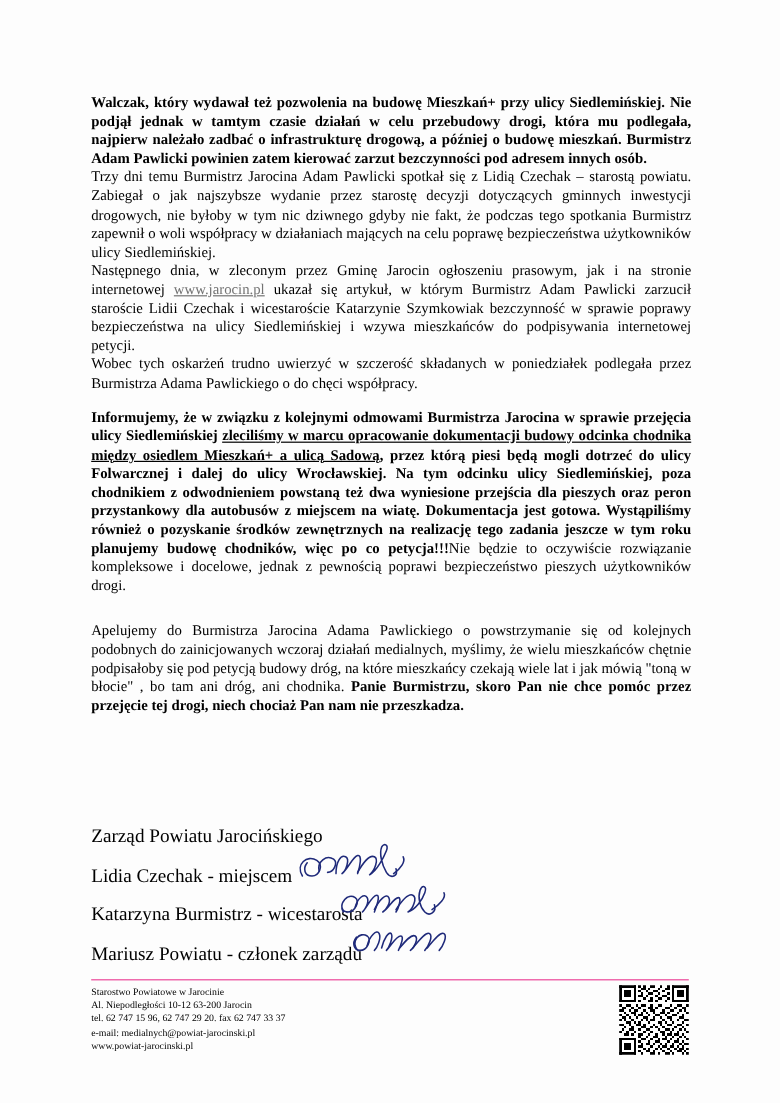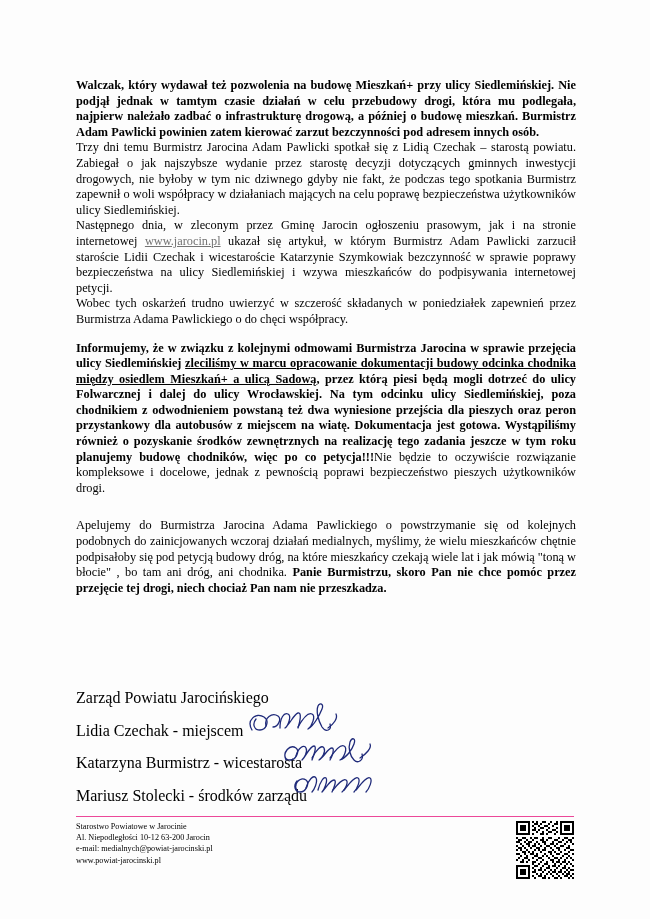--- a/index.html
+++ b/index.html
@@ -94,42 +94,42 @@
 
     <p>
       <span>Trzy dni temu Burmistrz Jarocina Adam Pawlicki spotkał się z Lidią Czechak – starostą powiatu. Zabiegał o jak najszybsze wydanie przez starostę decyzji dotyczących gminnych inwestycji drogowych, nie byłoby w tym nic dziwnego gdyby nie fakt, że podczas tego spotkania Burmistrz zapewnił o woli współpracy w działaniach mających na celu poprawę bezpieczeństwa użytkowników ulicy Siedlemińskiej.</span>
     </p>
 
     <p>
       <span>Następnego dnia, w zleconym przez Gminę Jarocin ogłoszeniu prasowym, jak i na stronie internetowej </span><a class="link" href="#">www.jarocin.pl</a><span> ukazał się artykuł, w którym Burmistrz Adam Pawlicki zarzucił staroście Lidii Czechak i wicestaroście Katarzynie Szymkowiak bezczynność w sprawie poprawy bezpieczeństwa na ulicy Siedlemińskiej i wzywa mieszkańców do podpisywania internetowej petycji.</span>
     </p>
 
     <p>
-      <span>Wobec tych oskarżeń trudno uwierzyć w szczerość składanych w poniedziałek zapewnień przez Burmistrza Adama Pawlickiego o do chęci współpracy.</span>
+      <span>Wobec tych oskarżeń trudno uwierzyć w szczerość składanych w poniedziałek podlegała przez Burmistrza Adama Pawlickiego o do chęci współpracy.</span>
     </p>
 
     <div class="gap-md"></div>
 
     <p>
       <b>Informujemy, że w związku z kolejnymi odmowami Burmistrza Jarocina w sprawie przejęcia ulicy Siedlemińskiej </b><b class="u">zleciliśmy w marcu opracowanie dokumentacji budowy odcinka chodnika między osiedlem Mieszkań+ a ulicą Sadową</b><b>, przez którą piesi będą mogli dotrzeć do ulicy Folwarcznej i dalej do ulicy Wrocławskiej. Na tym odcinku ulicy Siedlemińskiej, poza chodnikiem z odwodnieniem powstaną też dwa wyniesione przejścia dla pieszych oraz peron przystankowy dla autobusów z miejscem na wiatę. Dokumentacja jest gotowa. Wystąpiliśmy również o pozyskanie środków zewnętrznych na realizację tego zadania jeszcze w tym roku planujemy budowę chodników, więc po co petycja!!!</b><span>Nie będzie to oczywiście rozwiązanie kompleksowe i docelowe, jednak z pewnością poprawi bezpieczeństwo pieszych użytkowników drogi.</span>
     </p>
 
     <div class="gap-lg"></div>
 
     <p>
       <span>Apelujemy do Burmistrza Jarocina Adama Pawlickiego o powstrzymanie się od kolejnych podobnych do zainicjowanych wczoraj działań medialnych, myślimy, że wielu mieszkańców chętnie podpisałoby się pod petycją budowy dróg, na które mieszkańcy czekają wiele lat i jak mówią "toną w błocie" , bo tam ani dróg, ani chodnika. </span><b>Panie Burmistrzu, skoro Pan nie chce pomóc przez przejęcie tej drogi, niech chociaż Pan nam nie przeszkadza.</b>
     </p>
 
   </div>
 
   <div class="signatures">
     <div class="sig-line">Zarząd Powiatu Jarocińskiego</div>
     <div class="sig-line">Lidia Czechak - miejscem</div>
     <div class="sig-line">Katarzyna Burmistrz - wicestarosta</div>
-    <div class="sig-line">Mariusz Stolecki - środków zarządu</div>
+    <div class="sig-line">Mariusz Powiatu - członek zarządu</div>
   </div>
 
   <svg class="scribbles" viewBox="0 0 200 110">
     <g fill="none" stroke="#1f2a7a" stroke-width="1.3" stroke-linecap="round" stroke-linejoin="round">
       <path d="M12,30 C6,20 16,12 24,17 C30,21 26,30 20,30 C14,30 12,24 16,19"></path>
       <path d="M26,26 C24,18 32,12 38,16 C42,19 38,27 33,27"></path>
       <path d="M40,28 C40,18 44,12 48,14 C52,16 48,26 45,28 C50,24 54,14 58,13 C62,12 60,22 58,28"></path>
       <path d="M58,27 C62,20 68,12 72,14 C76,16 72,26 68,29 C74,26 80,14 82,9 C84,4 80,2 78,6 C76,11 78,20 82,27 C86,33 92,30 90,24"></path>
       <path d="M88,28 C94,24 98,18 96,14"></path>
       <path d="M46,60 C42,52 50,44 56,48 C60,51 56,60 50,60 C45,60 43,55 47,50"></path>
@@ -143,20 +143,21 @@
       <path d="M93,90 C98,84 103,78 106,80 C109,82 105,90 102,92"></path>
       <path d="M104,90 C109,84 115,76 118,78 C121,80 117,89 114,92"></path>
       <path d="M116,90 C121,84 127,76 130,78 C133,80 129,89 126,92"></path>
     </g>
   </svg>
 
   <div class="footer">
     <div class="footer-lines">
       <div class="footer-row">Starostwo Powiatowe w Jarocinie</div>
       <div class="footer-row">Al. Niepodległości 10-12   63-200 Jarocin</div>
+      <div class="footer-row">tel. 62 747 15 96, 62 747 29 20. fax 62 747 33 37</div>
       <div class="footer-row">e-mail: medialnych@powiat-jarocinski.pl</div>
       <div class="footer-row">www.powiat-jarocinski.pl</div>
     </div>
     <svg class="qr" viewBox="0 0 29 29" shape-rendering="crispEdges">
       <rect x="0" y="0" width="29" height="29" fill="#ffffff"></rect>
       <g fill="#000000">
         <rect x="0" y="0" width="7" height="1"></rect>
           <rect x="0" y="6" width="7" height="1"></rect>
         <rect x="0" y="0" width="1" height="7"></rect>
           <rect x="6" y="0" width="1" height="7"></rect>

